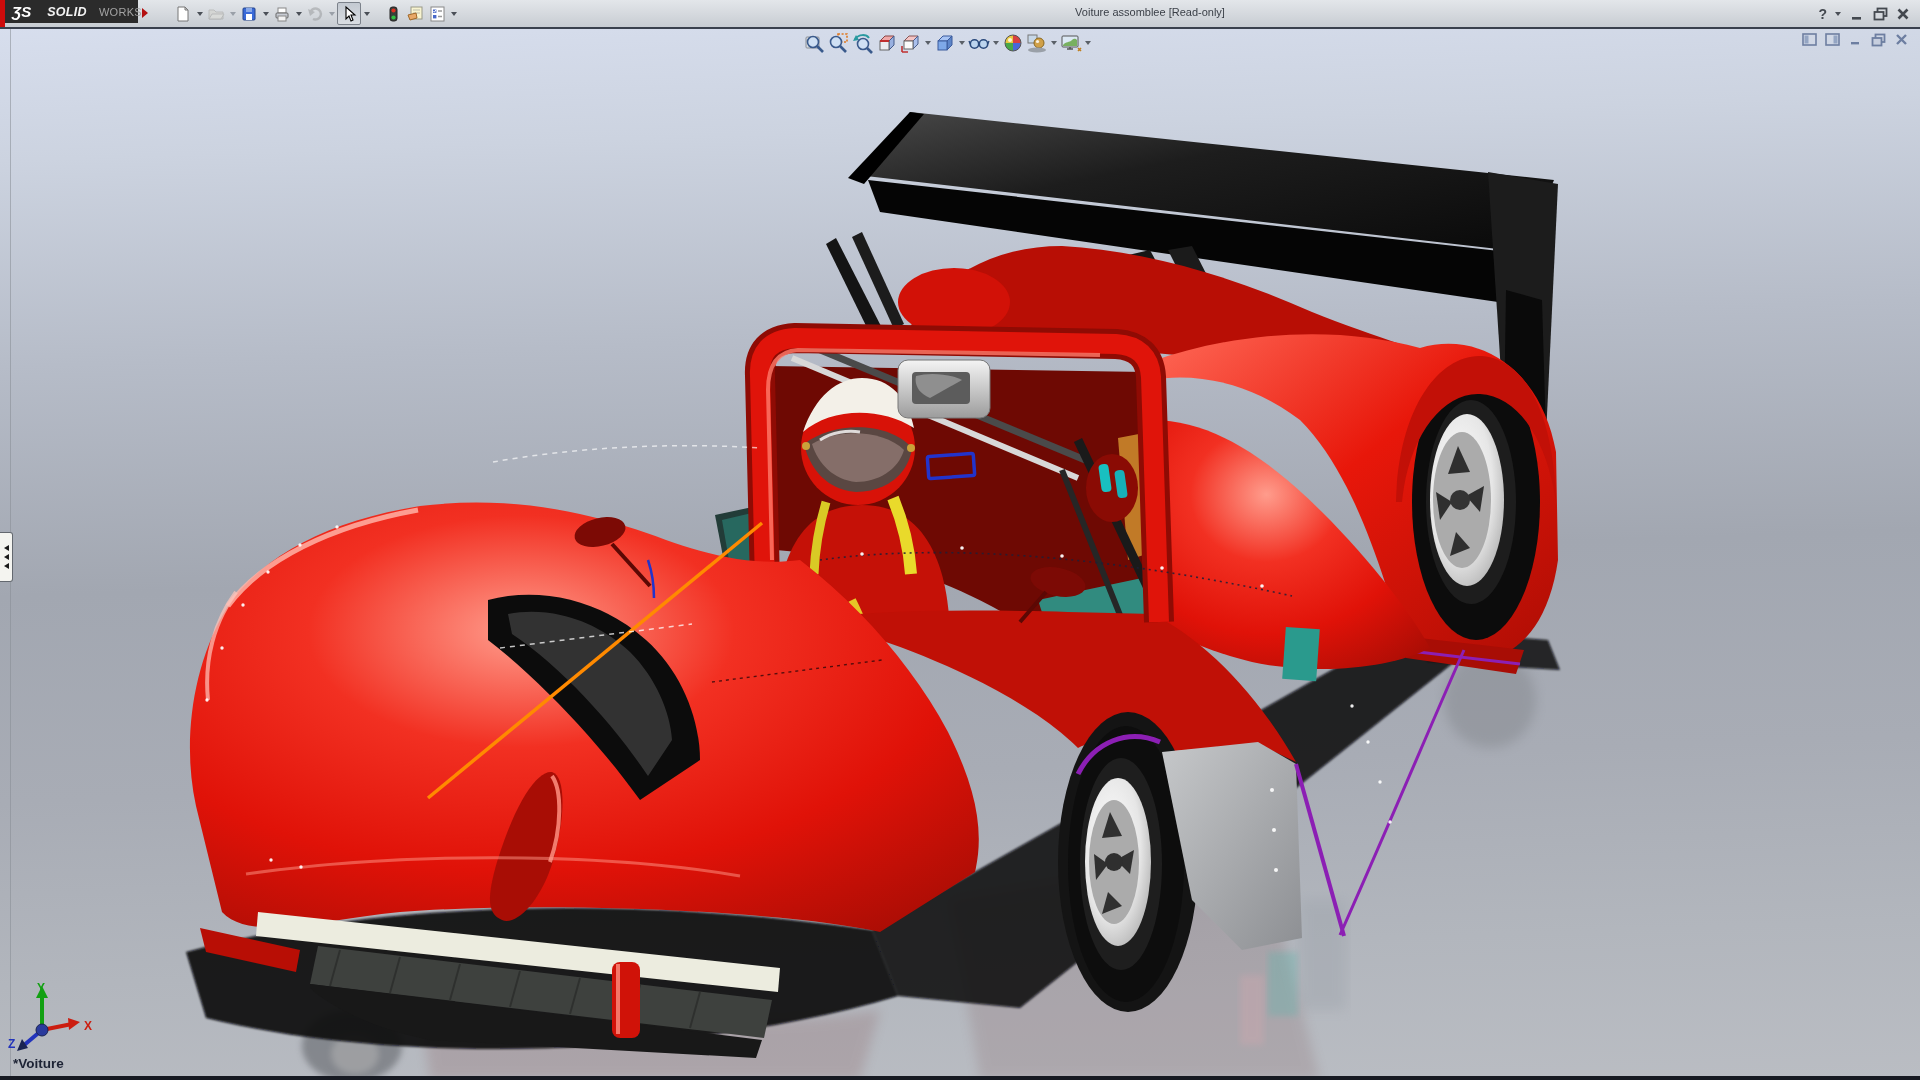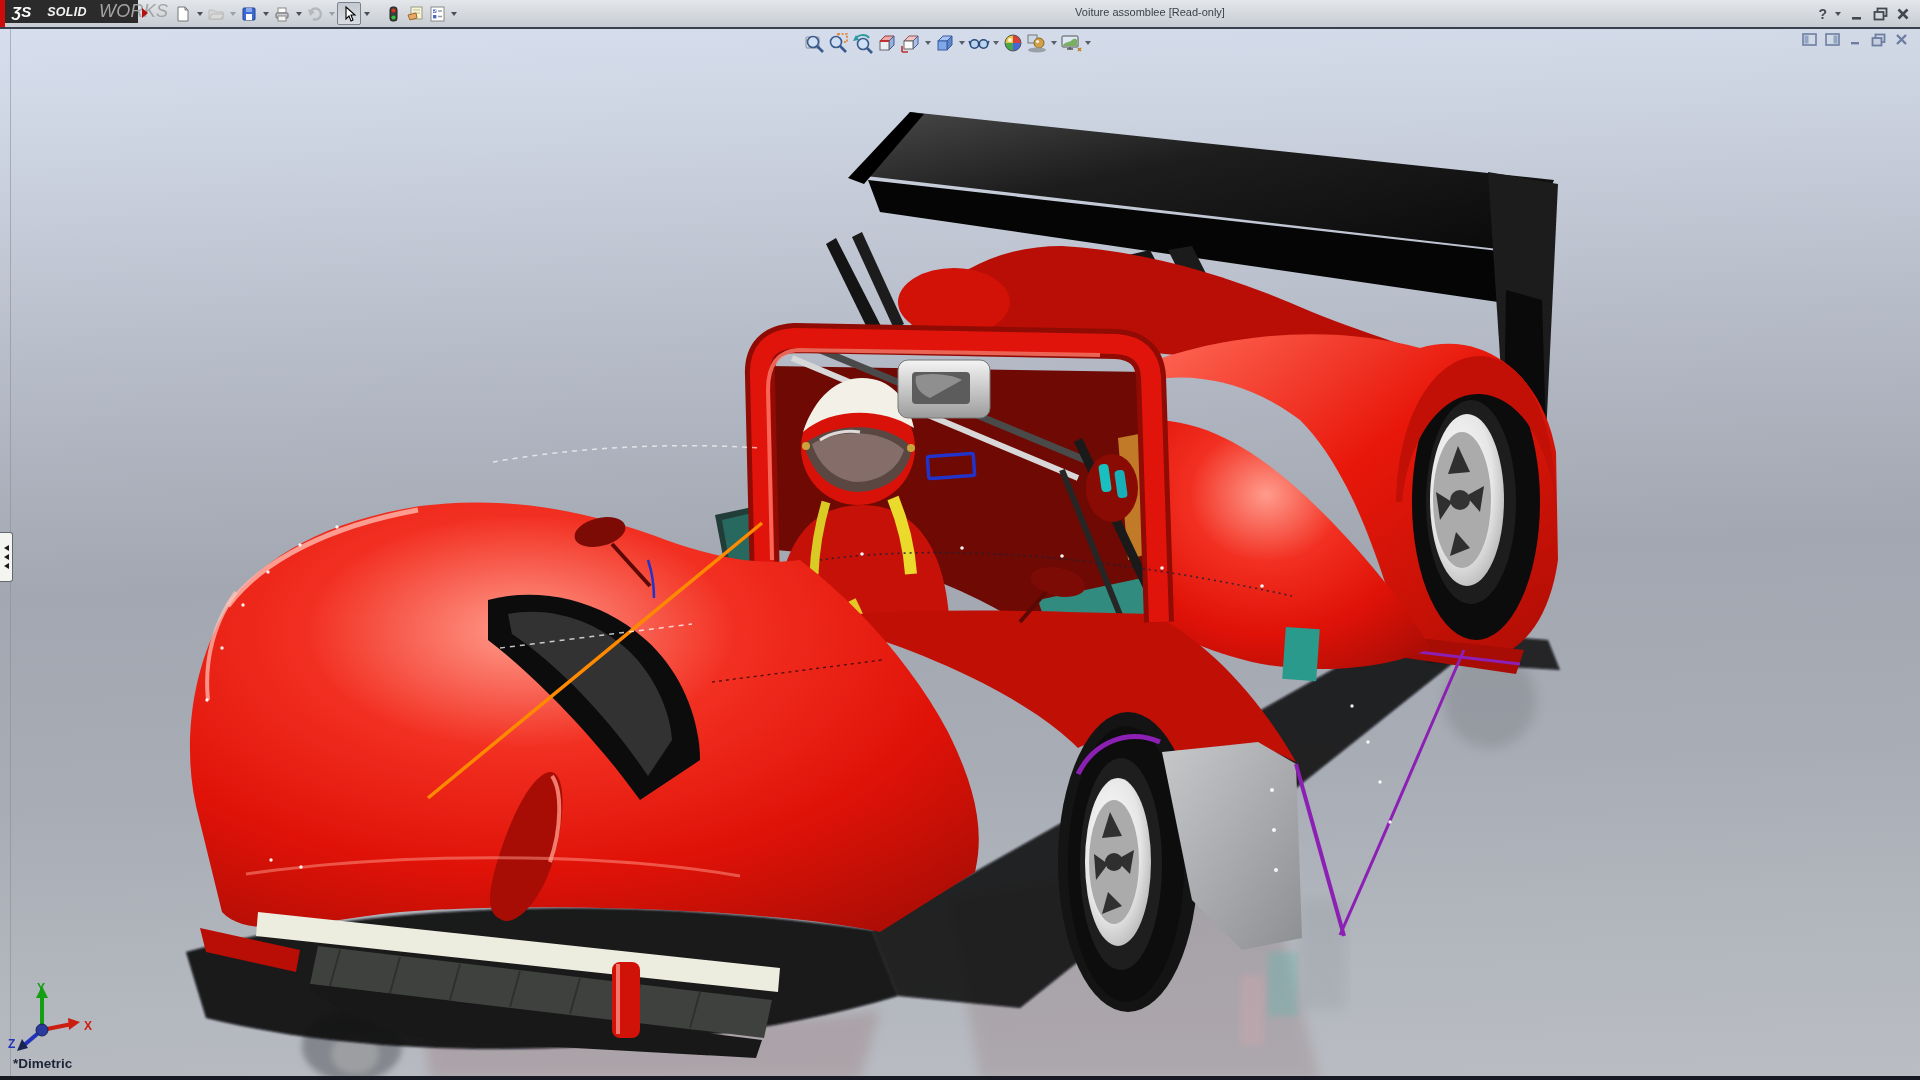--- a/index.html
+++ b/index.html
@@ -12,21 +12,21 @@
   .scene{position:absolute;left:0;top:0;width:1920px;height:1080px;}
 
   
   .titlebar{position:absolute;left:0;top:0;width:1920px;height:27px;z-index:10;
     background:linear-gradient(180deg,#e3e6ea 0%,#d4d8dd 55%,#c7ccd2 100%);
     border-bottom:2px solid #39404d;display:flex;align-items:center;}
   .logo{position:absolute;left:0;top:0;width:138px;height:23px;background:#2b2b2b;display:flex;align-items:center;gap:12px;}
   .logo .redbar{position:absolute;left:0;top:0;width:5px;height:27px;background:#ce0b0b;}
   .logo .mark{margin-left:12px;color:#fff;font-weight:bold;font-style:italic;font-size:15px;letter-spacing:0;}
   .logo .solid{color:#f3f3f3;font-weight:bold;font-style:italic;font-size:12.5px;margin-left:4px;letter-spacing:.3px;}
-  .logo .works{color:#a3a3a3;font-style:italic;font-size:18px;letter-spacing:.3px;}
+  .logo .works{color:#a3a3a3;font-size:11px;letter-spacing:.3px;}
   .logo-flyout{position:absolute;left:142px;top:8px;width:0;height:0;
     border-left:6px solid #b41010;border-top:5px solid transparent;border-bottom:5px solid transparent;}
   .tools{position:absolute;left:172px;top:2px;height:23px;display:flex;align-items:center;}
   .tbtn{width:22px;height:21px;display:flex;align-items:center;justify-content:center;}
   .tbtn svg{display:block;}
   .tbtn.disabled{opacity:.45;filter:grayscale(.7);}
   .tbtn.pressed{background:linear-gradient(180deg,#c3c9d1,#d9dde2);border:1px solid #7c828b;border-radius:2px;}
   .dd{width:11px;height:21px;display:flex;align-items:center;justify-content:center;}
   .dd i{display:block;width:0;height:0;border-top:4px solid #4a4f57;
     border-left:3.5px solid transparent;border-right:3.5px solid transparent;}
@@ -310,21 +310,21 @@
       <path d="M36,8 L30,20 L42,20 Z" fill="#12a012"></path>
       <path d="M36,52 L66,46" stroke="#cc1d10" stroke-width="4"></path>
       <path d="M74,44 L62,40 L63,52 Z" fill="#cc1d10"></path>
       <path d="M36,52 L17,68" stroke="#2233bb" stroke-width="4"></path>
       <path d="M11,73 L22,70 L16,61 Z" fill="#1a2452"></path>
       <circle cx="36" cy="52" r="6" fill="#2a3a9c" stroke="#1a2452"></circle>
       <text x="31" y="14" font-size="12" font-weight="bold" fill="#12a012">Y</text>
       <text x="78" y="52" font-size="12" font-weight="bold" fill="#cc1d10">X</text>
       <text x="2" y="70" font-size="12" font-weight="bold" fill="#2233bb">Z</text>
     </svg>
-    <div class="viewlabel">*Dimetric</div>
+    <div class="viewlabel">*Voiture</div>
   </div>
 
   <div class="panel-line"></div>
   <div class="panel-tab">
     <i></i>
     <i></i>
     <i></i>
   </div>
 
   <div class="headsup">

